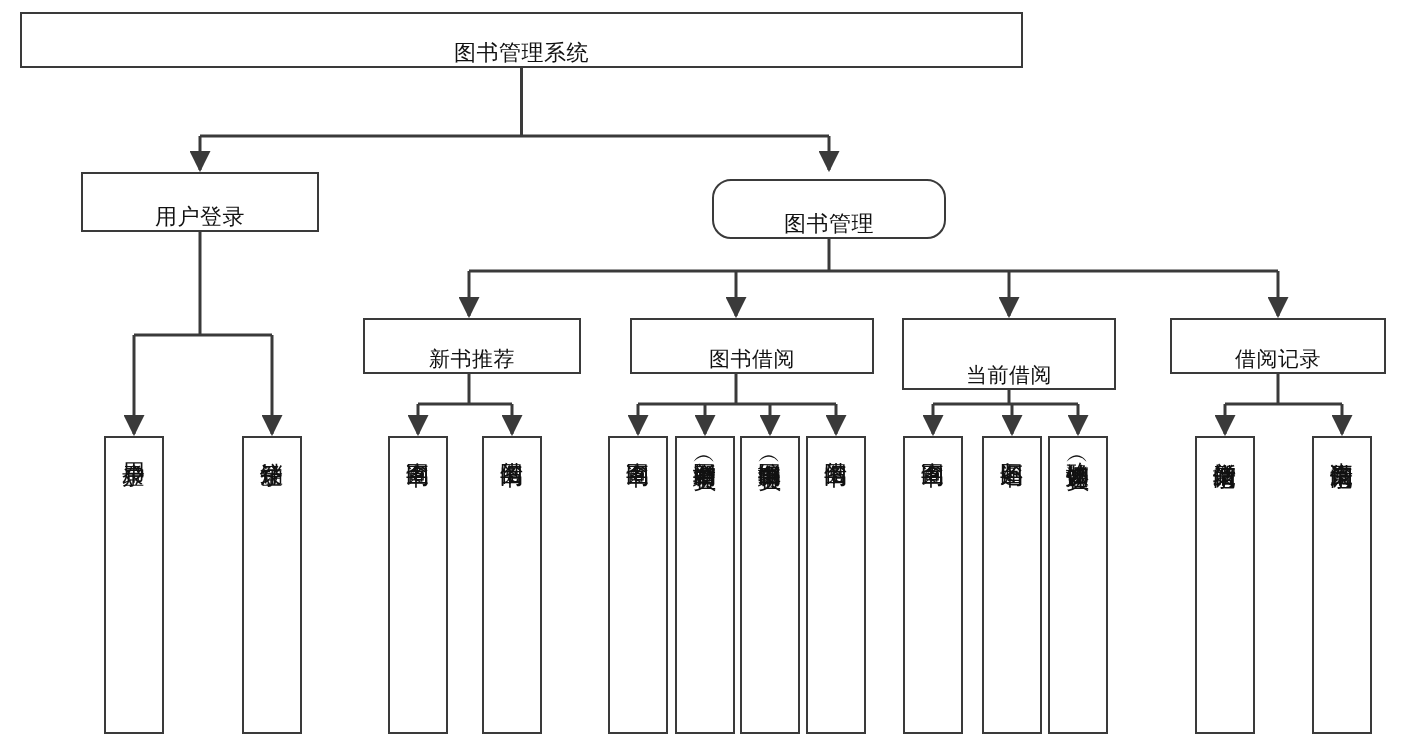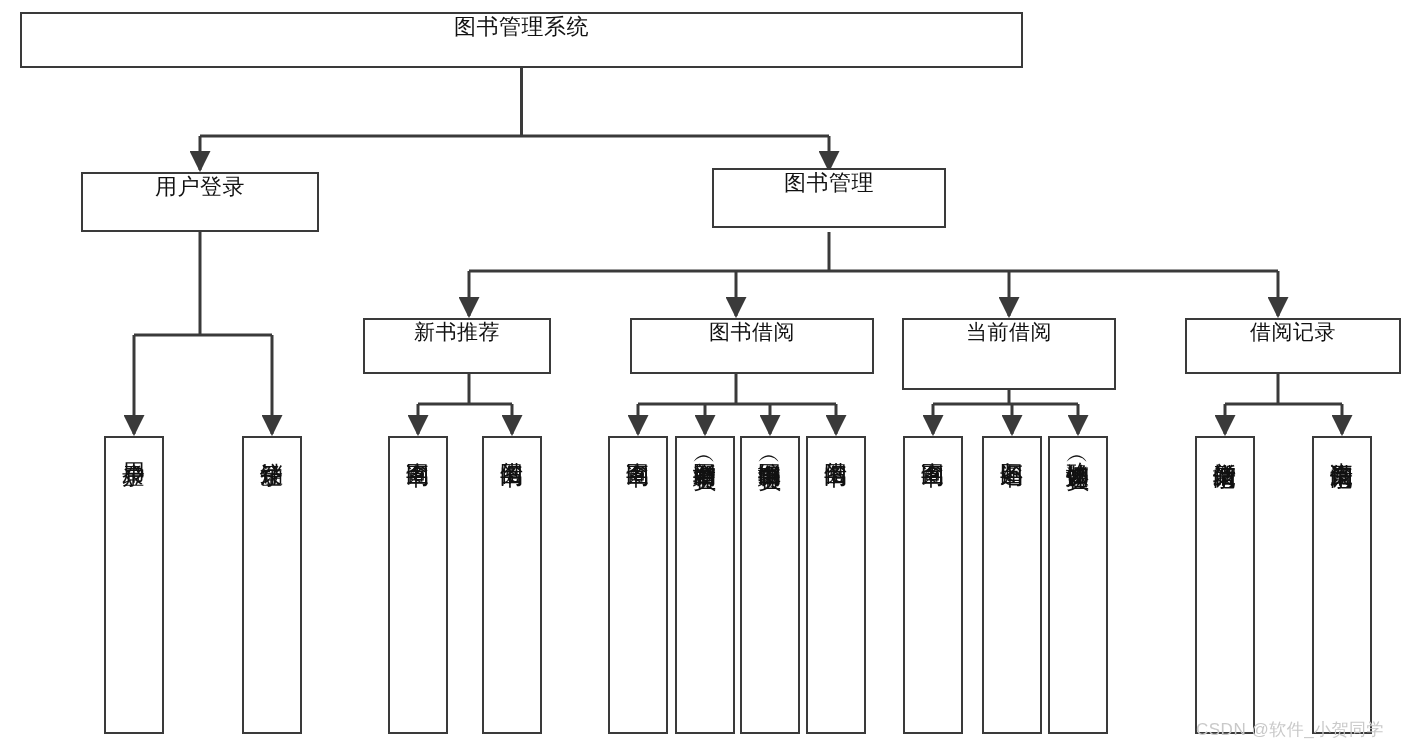--- a/index.html
+++ b/index.html
@@ -25,21 +25,21 @@
     width: 1405px;
     height: 747px;
     pointer-events: none;
   }
   .node {
     position: absolute;
     box-sizing: border-box;
     background: #ffffff;
     border: 2px solid #3a3a3a;
     display: flex;
-    align-items: flex-start;
+    align-items: flex-end;
     justify-content: center;
     color: #111111;
     line-height: 1.18;
   }
   .node.horizontal .node-label {
     writing-mode: horizontal-tb;
     text-align: center;
     font-size: 21px;
     letter-spacing: 0.5px;
     white-space: nowrap;
@@ -118,33 +118,33 @@
       </g>
   </svg>
 
   <div id="nodes-layer">
       <div class="node horizontal root" style="left: 20px; top: 12px; width: 1003px; height: 56px;">
         <span class="node-label">图书管理系统</span>
       </div>
       <div class="node horizontal level1" style="left: 81px; top: 172px; width: 238px; height: 60px;">
         <span class="node-label">用户登录</span>
       </div>
-      <div class="node horizontal level1" style="left: 712px; top: 168px; width: 234px; height: 60px;">
+      <div class="node horizontal level1" style="left: 712px; top: 179px; width: 234px; height: 60px; border-radius: 19px;">
         <span class="node-label">图书管理</span>
       </div>
-      <div class="node horizontal level2" style="left: 363px; top: 318px; width: 188px; height: 56px;">
+      <div class="node horizontal level2" style="left: 363px; top: 318px; width: 218px; height: 56px;">
         <span class="node-label">新书推荐</span>
       </div>
       <div class="node horizontal level2" style="left: 630px; top: 318px; width: 244px; height: 56px;">
         <span class="node-label">图书借阅</span>
       </div>
       <div class="node horizontal level2" style="left: 902px; top: 318px; width: 214px; height: 72px;">
         <span class="node-label">当前借阅</span>
       </div>
-      <div class="node horizontal level2" style="left: 1170px; top: 318px; width: 216px; height: 56px; margin-left: 15px;">
+      <div class="node horizontal level2" style="left: 1170px; top: 318px; width: 216px; height: 56px;">
         <span class="node-label">借阅记录</span>
       </div>
       <div class="node vertical leaf" style="left: 104px; top: 436px; width: 60px; height: 298px;">
         <span class="node-label">用户登录</span>
       </div>
       <div class="node vertical leaf" style="left: 242px; top: 436px; width: 60px; height: 298px;">
         <span class="node-label">注销登录</span>
       </div>
       <div class="node vertical leaf" style="left: 388px; top: 436px; width: 60px; height: 298px;">
         <span class="node-label">查询图书</span>
@@ -174,15 +174,14 @@
         <span class="node-label">确认归还（管理员）</span>
       </div>
       <div class="node vertical leaf" style="left: 1195px; top: 436px; width: 60px; height: 298px;">
         <span class="node-label">新增借阅记录</span>
       </div>
       <div class="node vertical leaf" style="left: 1312px; top: 436px; width: 60px; height: 298px;">
         <span class="node-label">查询借阅记录</span>
       </div>
     </div>
 
-  <div class="watermark" style="left: 1196px; top: 718px;">CSDN @软件_小贺同学</div>
 
 </div>
 
 </body></html>

